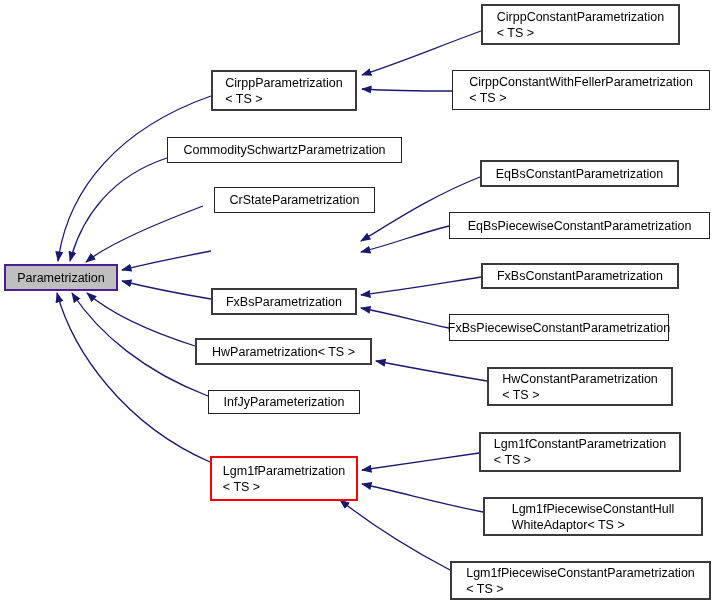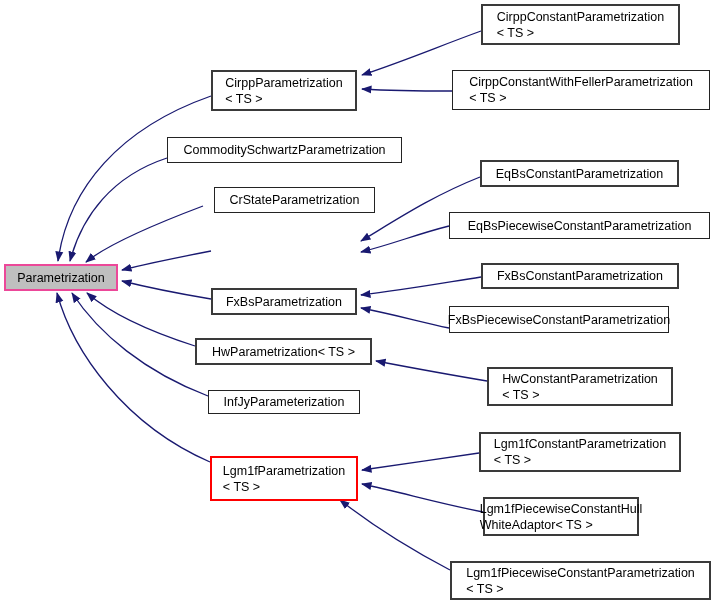--- a/index.html
+++ b/index.html
@@ -21,21 +21,21 @@
     background:#ffffff;
     border:1px solid #232323;
     color:#000000;
     font-size:12.5px;
     line-height:16px;
     white-space:pre-line;
     cursor:pointer;
   }
   .node.base{
     background:#bfbfbf;
-    border:2px solid #ec4899;
+    border:2px solid #4c1d95;
     cursor:default;
   }
   .node.current{
     border:2px solid #fe0000;
   }
   .node.bold-border{
     border-width:2px;
     border-color:#3a3a3a;
   }
 </style>
@@ -96,27 +96,27 @@
 
   <div class="node" style="left:452px;top:70px;width:258px;height:40px">CirppConstantWithFellerParametrization
 &lt; TS &gt;</div>
 
   <div class="node bold-border" style="left:480px;top:160px;width:199px;height:27px">EqBsConstantParametrization</div>
 
   <div class="node" style="left:449px;top:212px;width:261px;height:27px">EqBsPiecewiseConstantParametrization</div>
 
   <div class="node bold-border" style="left:481px;top:263px;width:198px;height:26px">FxBsConstantParametrization</div>
 
-  <div class="node" style="left:449px;top:306px;width:220px;height:27px">FxBsPiecewiseConstantParametrization</div>
+  <div class="node" style="left:449px;top:314px;width:220px;height:27px">FxBsPiecewiseConstantParametrization</div>
 
   <div class="node bold-border" style="left:487px;top:367px;width:186px;height:39px">HwConstantParametrization
 &lt; TS &gt;</div>
 
   <div class="node bold-border" style="left:479px;top:432px;width:202px;height:40px">Lgm1fConstantParametrization
 &lt; TS &gt;</div>
 
-  <div class="node bold-border" style="left:483px;top:497px;width:156px;height:39px">Lgm1fPiecewiseConstantHull
+  <div class="node bold-border" style="left:483px;top:497px;width:220px;height:39px">Lgm1fPiecewiseConstantHull
 WhiteAdaptor&lt; TS &gt;</div>
 
   <div class="node bold-border" style="left:450px;top:561px;width:261px;height:39px">Lgm1fPiecewiseConstantParametrization
 &lt; TS &gt;</div>
 
 </div>
 
 </body></html>

